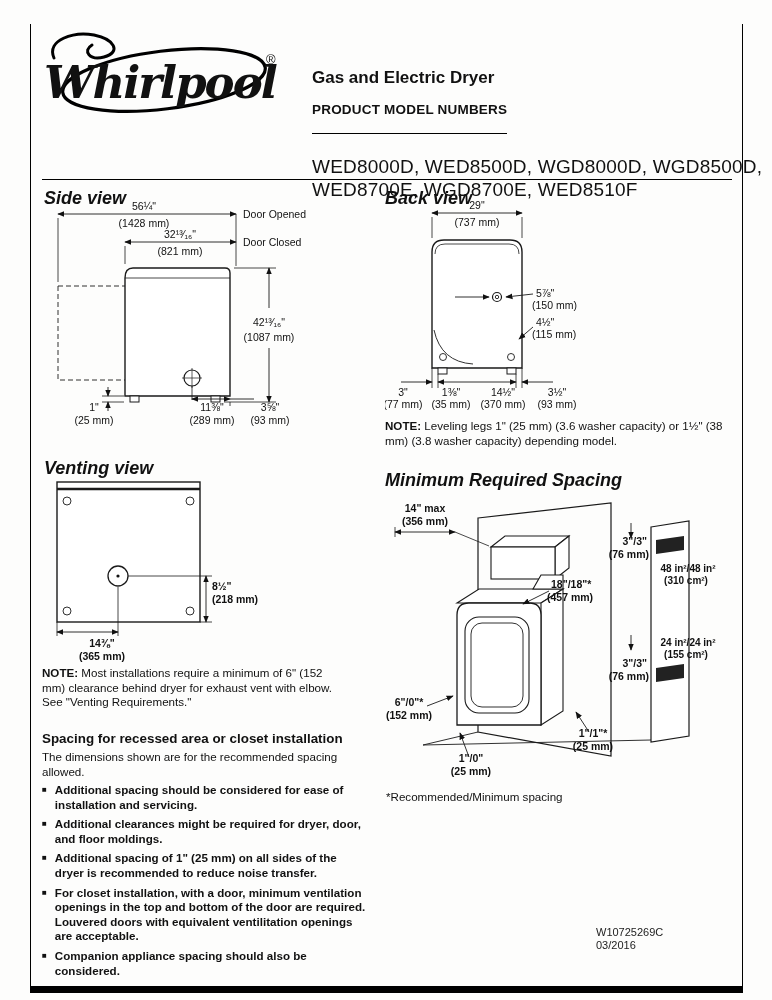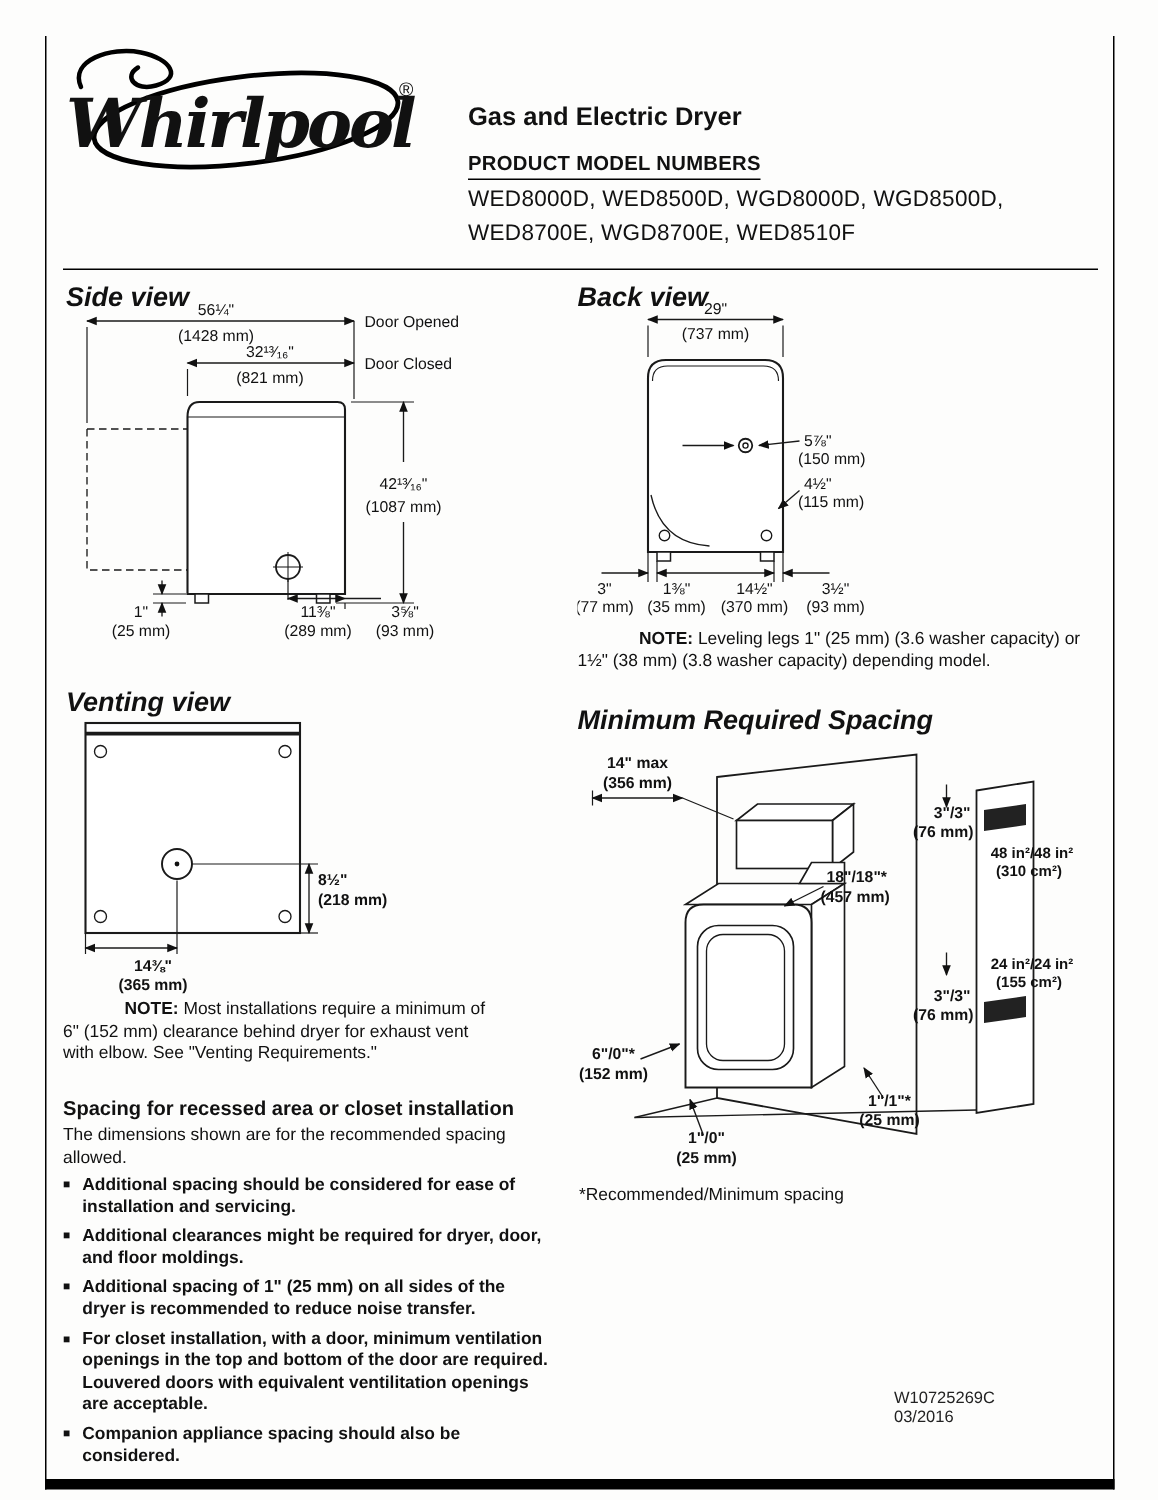--- a/index.html
+++ b/index.html
@@ -6,26 +6,26 @@
   body{
     width:772px;height:1000px;background:#fdfdfc;position:relative;
     font-family:"Liberation Sans","DejaVu Sans",sans-serif;color:#111;
     overflow:hidden;
   }
   .abs{position:absolute;}
   .frame{position:absolute;left:30px;top:24px;width:711px;height:962px;
     border-left:1.5px solid #000;border-right:1.5px solid #000;border-bottom:7px solid #000;}
   .hrule{position:absolute;left:42px;top:179px;width:690px;border-top:1.7px solid #000;}
   .doc-title{font-size:17px;font-weight:bold;}
-  .prod-label{font-size:13.5px;font-weight:bold;letter-spacing:.2px;border-bottom:1.5px solid #000;padding-bottom:3px;display:inline-block;}
-  .models{font-size:15px;letter-spacing:.2px;}
+  .prod-label{font-size:13.5px;font-weight:bold;letter-spacing:.2px;border-bottom:1.5px solid #000;padding-bottom:16px;display:inline-block;}
+  .models{font-size:19px;letter-spacing:.2px;margin-top:32px;}
   .sec-h{font-size:18px;font-weight:bold;font-style:italic;}
   .body-t{font-size:11.6px;line-height:14.6px;}
   .note{font-size:11.6px;line-height:14.6px;margin:0;}
-  .note b{font-weight:bold;margin-left:41px;}
+  .note b{font-weight:bold;}
   .bullets{list-style:none;margin:0;padding:0;}
   .bullets li{display:flex;align-items:flex-start;margin-bottom:5px;}
   .bsq{font-size:8px;line-height:14.6px;margin-right:8px;flex:0 0 auto;}
   .btxt{font-size:11.6px;line-height:14.6px;font-weight:bold;}
   .footer{font-size:11px;line-height:13px;text-align:left;color:#222;}
   svg text{font-family:"Liberation Sans","DejaVu Sans",sans-serif;font-size:10.5px;fill:#111;}
   svg text.tb{font-weight:bold;}
   svg .ln{stroke:#1a1a1a;stroke-width:0.9;fill:none;}
   svg .wl{stroke:#1a1a1a;stroke-width:0.8;fill:none;}
   svg .ol{stroke:#1a1a1a;stroke-width:1.4;fill:#fff;}

